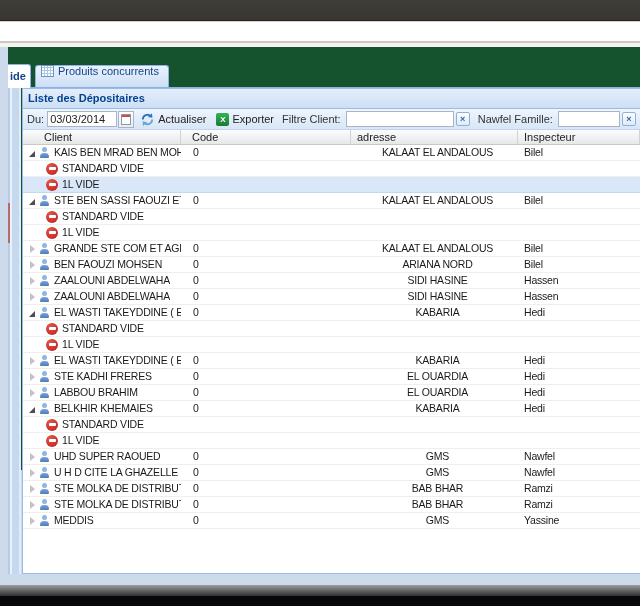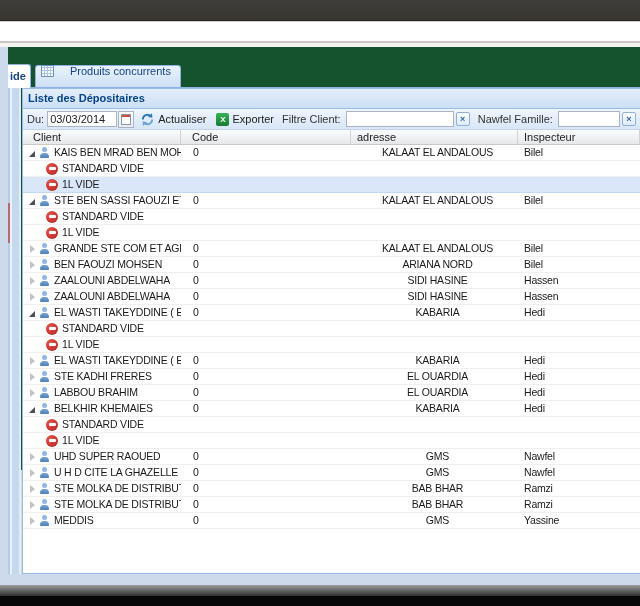--- a/index.html
+++ b/index.html
@@ -22,21 +22,21 @@
   .ls2{left:2px;top:41px;width:2px;height:486px;background:#e9f1fb;}
   .ls3{left:4px;top:41px;width:7px;height:486px;background:#c6d8ee;}
   .ls4{left:11px;top:41px;width:2px;height:486px;background:#e2ecf8;}
   .red-sliver{left:0;top:156px;width:2px;height:40px;background:#b65a52;opacity:.85;}
 
   
   .tabbar-line{left:0;top:40px;width:640px;height:1px;background:#8db2e3;}
   .tab-active{left:0;top:17px;width:23px;height:24px;background:#ffffff;
       border-top:1px solid #8db2e3;border-right:1px solid #8db2e3;border-radius:0 3px 0 0;
       font-size:11px;font-weight:bold;color:#15428b;line-height:22px;padding-left:2px;box-sizing:border-box;}
-  .tab-inactive{left:27px;top:18px;height:22px;display:flex;align-items:center;gap:16px;
+  .tab-inactive{left:27px;top:18px;height:22px;display:flex;align-items:center;gap:4px;
       padding:0 9px 12px 5px;background:linear-gradient(#eaf3fd,#cddff5);
       border:1px solid #8db2e3;border-bottom:none;border-radius:3px 3px 0 0;
       font-size:11px;color:#15428b;box-sizing:border-box;}
   .grid-ico{width:11px;height:10px;border:1px solid #6f94c4;background:#fff;
       background-image:repeating-linear-gradient(0deg,transparent 0 2px,#aac7ea 2px 3px),
                        repeating-linear-gradient(90deg,transparent 0 2px,#aac7ea 2px 3px);}
 
   
   .panel{left:14px;top:41px;width:624px;height:486px;background:#fff;
       border:1px solid #99bbe8;box-sizing:border-box;}
@@ -66,21 +66,21 @@
   .clear-btn{width:14px;height:14px;margin-left:2px;border:1px solid #8fb0d8;border-radius:2px;
       background:linear-gradient(#fdfeff,#dfeafa);color:#2b65a5;font:bold 9px/12px "Liberation Sans",sans-serif;
       text-align:center;padding:0;cursor:pointer;}
   .flt-gap{margin-left:8px;}
 
   
   .grid-header{height:15px;display:flex;background:linear-gradient(#fbfcfd,#e6e7e9);
       border-bottom:1px solid #c8c8c8;font-size:11px;color:#222;box-sizing:border-box;}
   .hcell{box-sizing:border-box;border-right:1px solid #d2d2d2;line-height:14px;
       overflow:hidden;white-space:nowrap;}
-  .h-client{width:158px;padding-left:10px;}
+  .h-client{width:158px;padding-left:21px;}
   .h-code{width:170px;padding-left:11px;}
   .h-adresse{width:167px;padding-left:6px;}
   .h-inspecteur{width:122px;padding-left:6px;}
   .h-fill{flex:1;border-right:none;}
 
   
   .grid-body{font-size:10.5px;letter-spacing:-0.2px;color:#1a1a1a;}
   .grow{height:16px;display:flex;border-bottom:1px solid #efefef;box-sizing:border-box;background:#fff;}
   .grow.selected{background:#d9e7f9;border-bottom-color:#c3d7f1;}
   .cell{box-sizing:border-box;overflow:hidden;white-space:nowrap;line-height:15px;}

